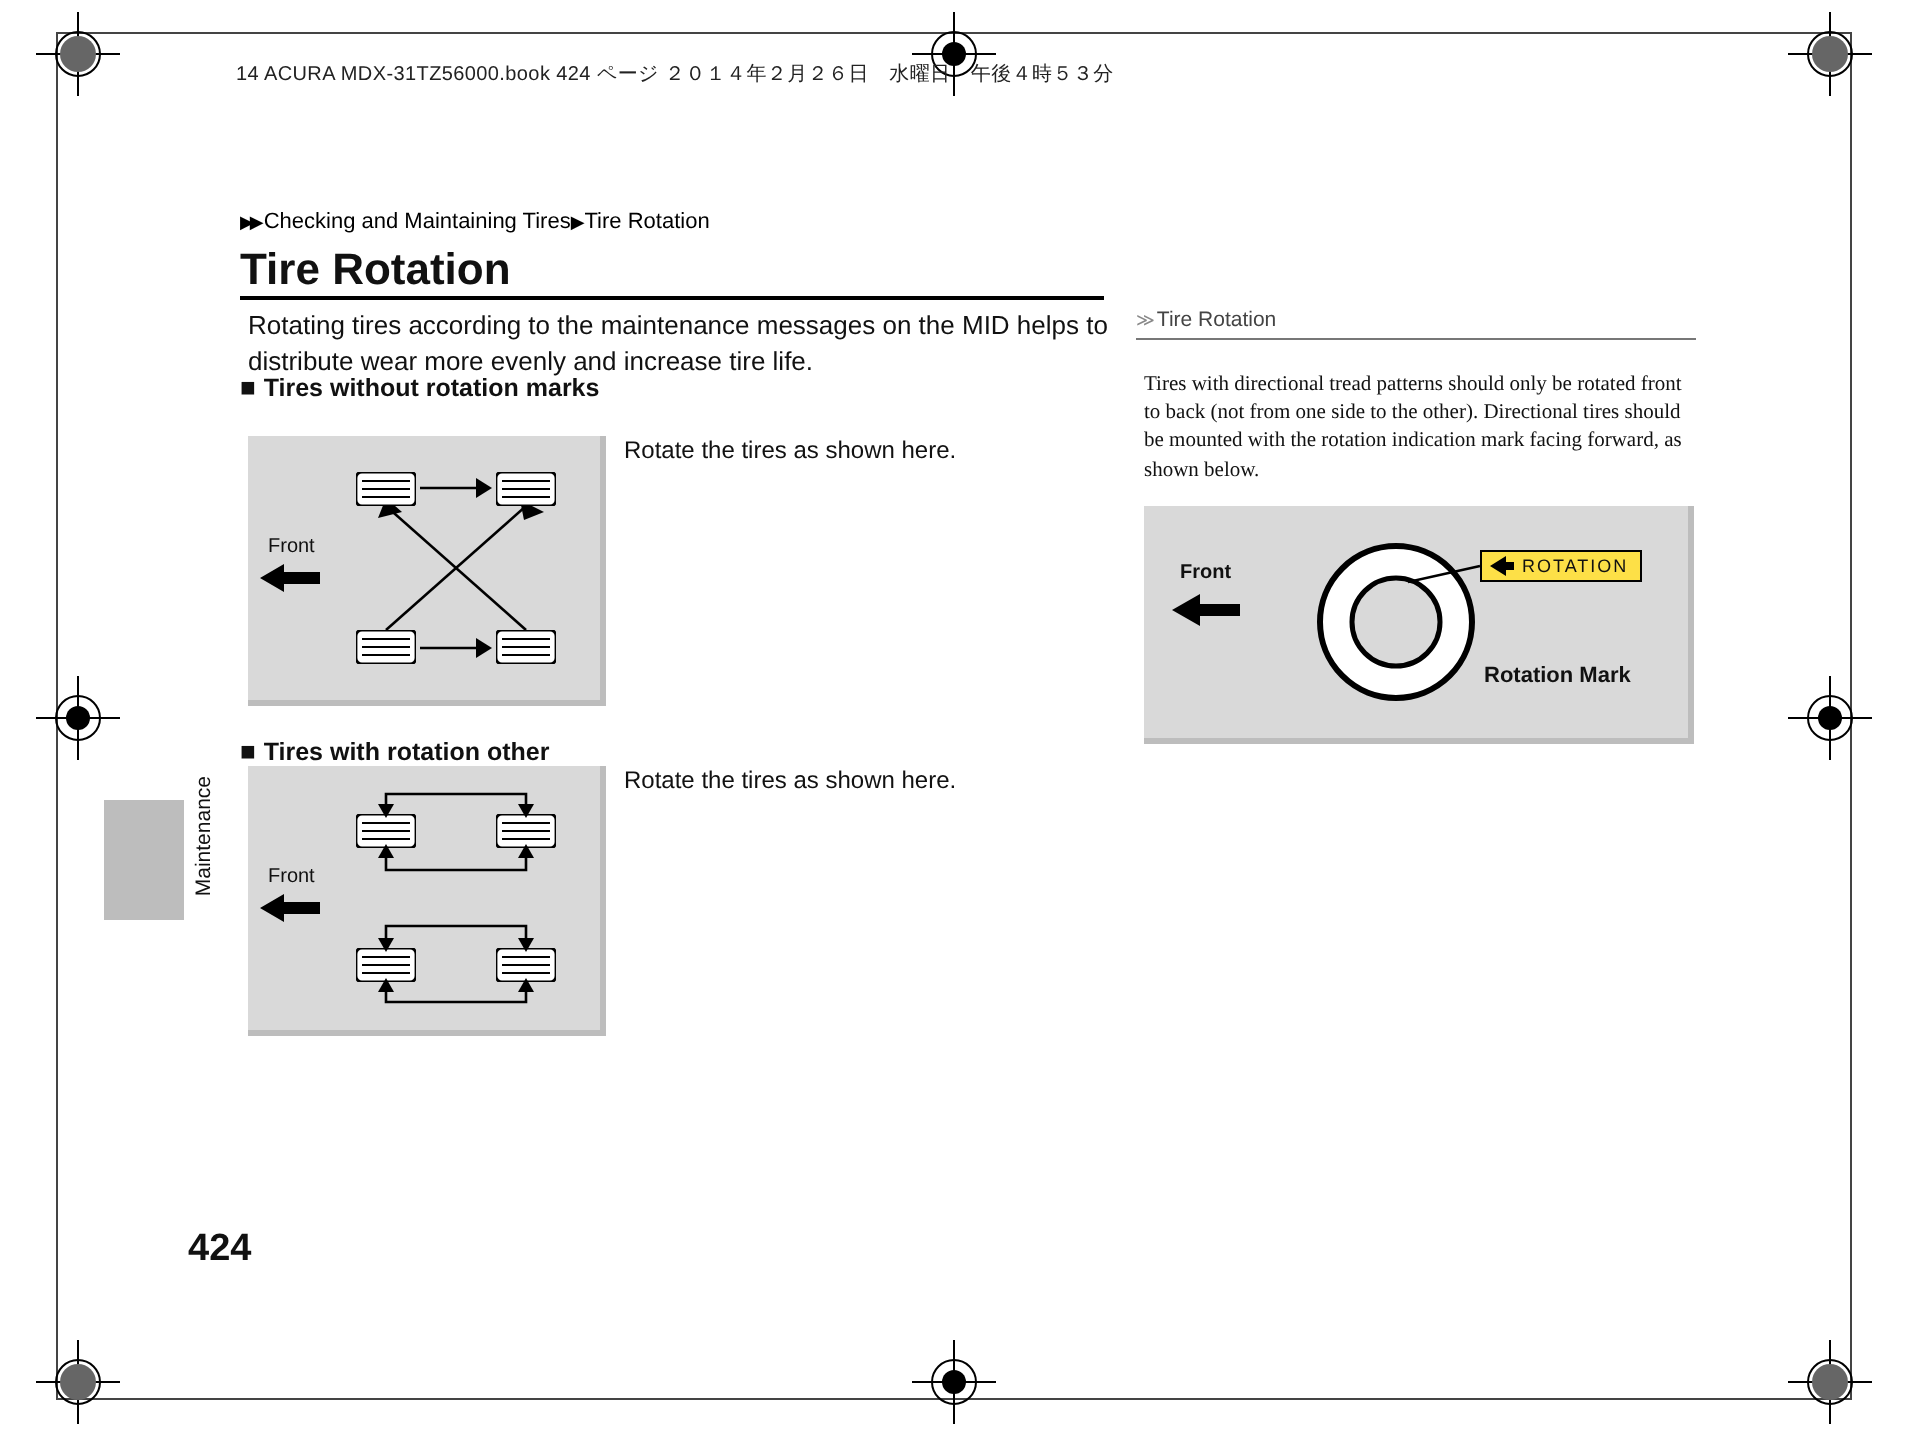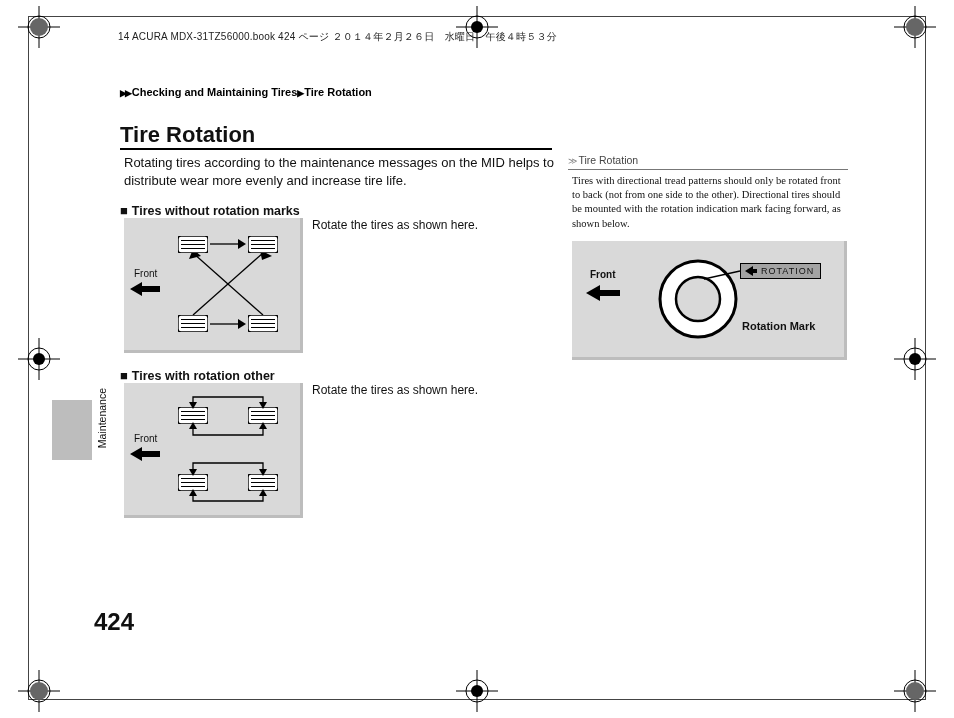--- a/index.html
+++ b/index.html
@@ -52,23 +52,23 @@
     left: 118px;
     top: 30px;
     font-size: 10px;
     font-family: Liberation Sans, sans-serif;
     color: #222;
     letter-spacing: 0.2px;
   }
   .breadcrumb {
     position: absolute;
     left: 120px;
-    top: 86px;
+    top: 105px;
     font-size: 11px;
-    font-weight: bold;
+    font-weight: normal;
     color: #000;
   }
   .breadcrumb .arrow {
     font-size: 9px;
     letter-spacing: -2px;
     margin-right: 2px;
   }
 
   .h1 {
     position: absolute;
@@ -93,21 +93,21 @@
     line-height: 1.35;
   }
   .subhead {
     font-size: 12.5px;
     font-weight: bold;
   }
   .subhead .sq {
     font-size: 13px;
     margin-right: 4px;
   }
-  .sub1 { position: absolute; left: 120px; top: 203px; }
+  .sub1 { position: absolute; left: 120px; top: 186px; }
   .sub2 { position: absolute; left: 120px; top: 368px; }
   .diag-caption1 { position: absolute; left: 312px; top: 218px; font-size: 12px; }
   .diag-caption2 { position: absolute; left: 312px; top: 383px; font-size: 12px; }
 
   .diagram {
     position: absolute;
     left: 124px;
     width: 176px;
     background: #d9d9d9;
     border-bottom: 3px solid #bdbdbd;
@@ -124,38 +124,38 @@
     text-orientation: mixed;
     font-size: 10.5px;
     font-weight: 500;
     transform: rotate(180deg);
   }
 
   .pagenum {
     position: absolute;
     left: 94px;
     bottom: 82px;
-    font-size: 24px;
+    font-size: 19px;
     font-weight: bold;
     text-align: right;
   }
 
   
   .sidebox {
     position: absolute;
     left: 568px;
     top: 154px;
     width: 280px;
   }
   .sidebox-head {
     font-size: 10.5px;
     color: #444;
     padding-bottom: 3px;
     border-bottom: 1.5px solid #777;
-    margin-bottom: 4px;
+    margin-bottom: 16px;
   }
   .sidebox-head .chev {
     font-size: 9px;
     letter-spacing: -2px;
     margin-right: 3px;
     color: #888;
   }
   .sidebox-body {
     font-size: 10.5px;
     line-height: 1.35;
@@ -366,21 +366,21 @@
     <div class="frontlabel" style="left:18px;top:28px;font-weight:bold;">Front</div>
     <svg style="position:absolute;left:14px;top:44px;width:34px;height:16px;">
         <polygon points="0,8 14,0 14,5 34,5 34,11 14,11 14,16" fill="#000"></polygon>
       </svg>
 
     <svg style="position:absolute;left:84px;top:16px;width:84px;height:84px;">
       <circle cx="42" cy="42" r="38" fill="#fff" stroke="#000" stroke-width="3"></circle>
       <circle cx="42" cy="42" r="22" fill="#d9d9d9" stroke="#000" stroke-width="2.5"></circle>
     </svg>
 
-    <div style="position:absolute;left:168px;top:22px;border:1.5px solid #000;background:#a3a3a3;padding:2px 6px 2px 4px;font-size:9px;letter-spacing:1px;display:flex;align-items:center;gap:4px;">
+    <div style="position:absolute;left:168px;top:22px;border:1.5px solid #000;background:#fde047;padding:2px 6px 2px 4px;font-size:9px;letter-spacing:1px;display:flex;align-items:center;gap:4px;">
       <svg width="12" height="10">
           <polygon points="0,5 8,0 8,3 12,3 12,7 8,7 8,10" fill="#000"></polygon>
         </svg>
       <span>ROTATION</span>
     </div>
 
     <svg style="position:absolute;left:132px;top:22px;width:40px;height:18px;">
         <line x1="0" y1="16" x2="36" y2="8" stroke="#000" stroke-width="1.3"></line>
       </svg>
     <div style="position:absolute;left:170px;top:60px;font-size:11px;font-weight:bold;margin-top:19px;">Rotation Mark</div>

